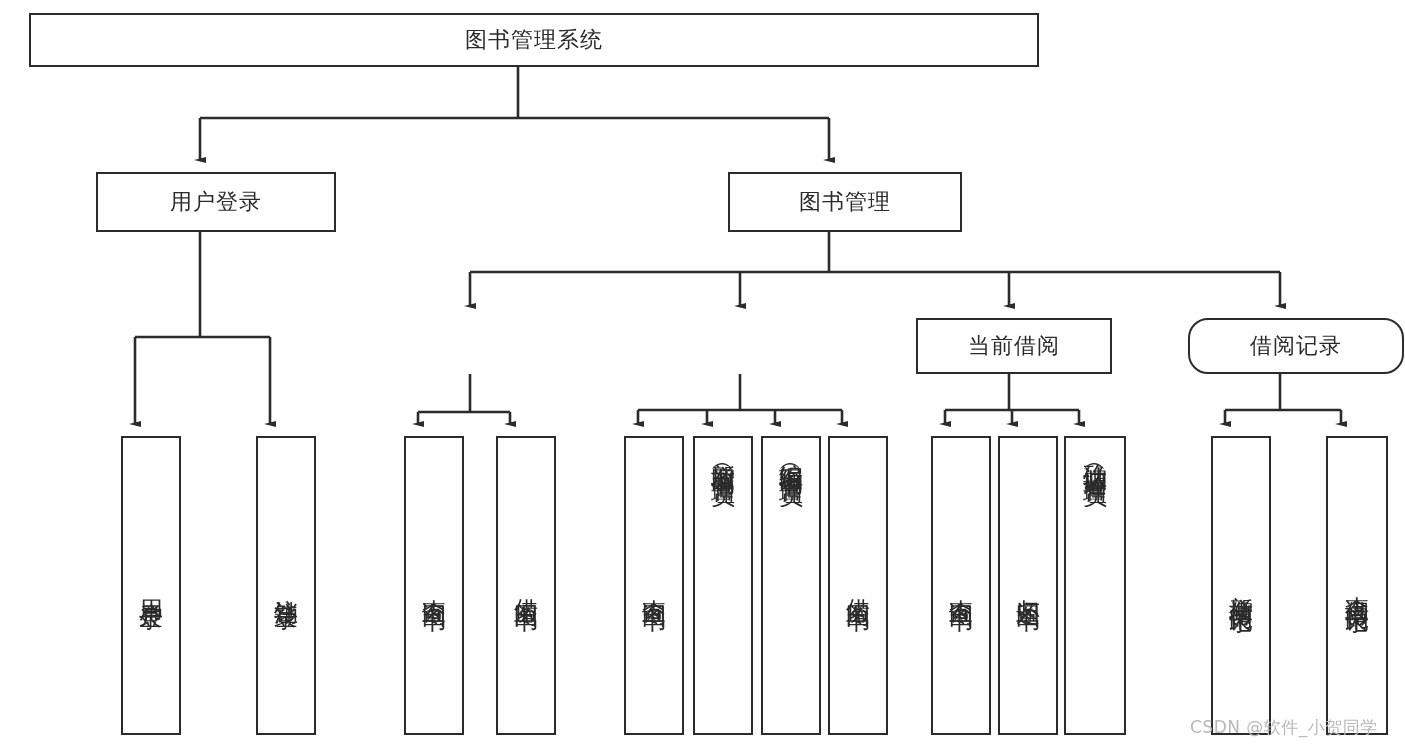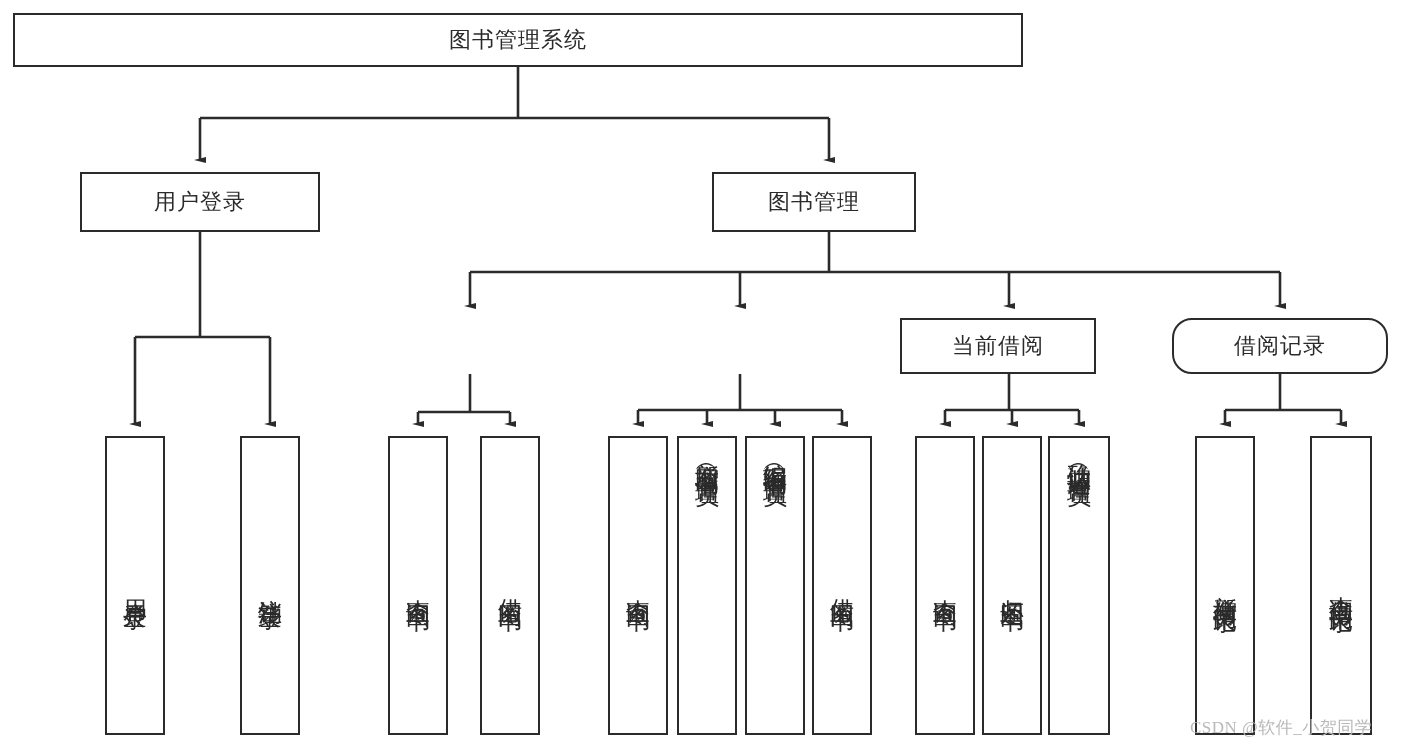--- a/index.html
+++ b/index.html
@@ -27,20 +27,21 @@
   }
   .node {
     position: absolute;
     box-sizing: border-box;
     border: 2.5px solid #2b2b2b;
     background: #ffffff;
     display: flex;
     align-items: center;
     justify-content: center;
     color: #2a2a2a;
+    margin-left: 16px;
   }
   .node.horiz .label {
     font-size: 22px;
     letter-spacing: 1px;
     line-height: 1.1;
     white-space: nowrap;
   }
   .node.vert {
     align-items: flex-start;
     justify-content: center;
@@ -127,21 +128,21 @@
     </g>
   </svg>
 
   <div class="node horiz" id="node-root" style="left: 13px; top: 13px; width: 1010px; height: 54px;">
     <span class="label">图书管理系统</span>
   </div>
 
   <div class="node horiz" id="node-l2-0" style="left: 80px; top: 172px; width: 240px; height: 60px;">
     <span class="label">用户登录</span>
   </div>
-  <div class="node horiz" id="node-l2-1" style="left: 712px; top: 172px; width: 204px; height: 60px;">
+  <div class="node horiz" id="node-l2-1" style="left: 712px; top: 172px; width: 234px; height: 60px;">
     <span class="label">图书管理</span>
   </div>
 
   <div class="node horiz" id="node-l3-2" style="left: 900px; top: 318px; width: 196px; height: 56px;">
     <span class="label">当前借阅</span>
   </div>
   <div class="node horiz" id="node-l3-3" style="left: 1172px; top: 318px; width: 216px; height: 56px; border-radius: 20px;">
     <span class="label">借阅记录</span>
   </div>
 
@@ -178,15 +179,15 @@
   <div class="node vert" id="node-leaf-10" style="left: 1048px; top: 436px; width: 62px; height: 299px;">
     <span class="label">确认归还（管理员）</span>
   </div>
   <div class="node vert center" id="node-leaf-11" style="left: 1195px; top: 436px; width: 60px; height: 299px;">
     <span class="label">新增借阅记录</span>
   </div>
   <div class="node vert center" id="node-leaf-12" style="left: 1310px; top: 436px; width: 62px; height: 299px;">
     <span class="label">查询借阅记录</span>
   </div>
 
-  <div class="watermark" id="watermark" style="left: 1190px; top: 716px; font-family: Liberation Serif, serif;">CSDN @软件_小贺同学</div>
+  <div class="watermark" id="watermark" style="left: 1190px; top: 716px;">CSDN @软件_小贺同学</div>
 
 </div>
 
 </body></html>

